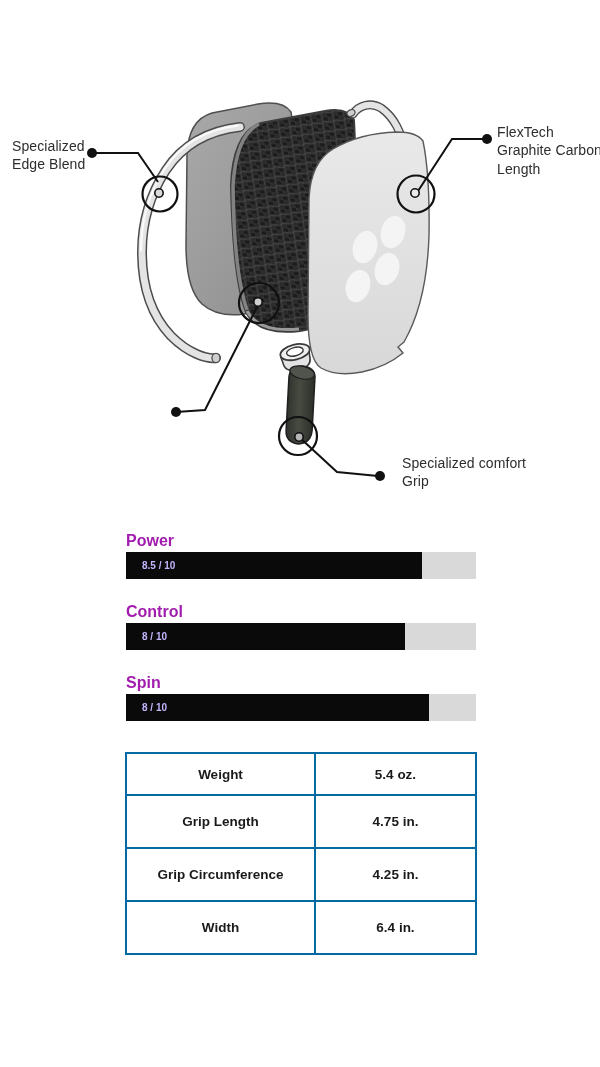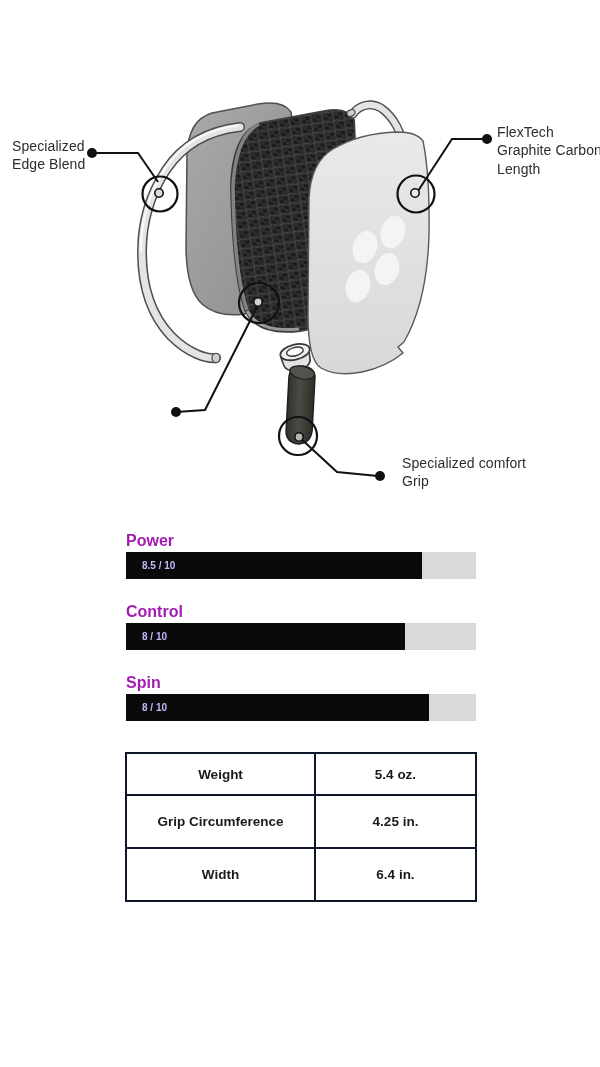--- a/index.html
+++ b/index.html
@@ -28,21 +28,21 @@
   .rating-value{
     color:#c4b5fd;font-size:10px;font-weight:700;line-height:27px;
     padding-left:16px;white-space:nowrap;
   }
   
   .specs{
     position:absolute;left:125px;top:752px;width:350px;
     border-collapse:collapse;table-layout:fixed;
   }
   .specs td{
-    border:2px solid #0f172a;text-align:center;vertical-align:middle;
+    border:2px solid #0369a1;text-align:center;vertical-align:middle;
     font-size:13.5px;font-weight:700;color:#1a1a1a;padding:0;
   }
   .specs col.c1{width:189px;}
   .specs col.c2{width:161px;}
   .specs tr:nth-child(1) td{height:40px;}
   .specs tr td{height:51px;}
 </style>
 </head>
 <body>
 
@@ -190,20 +190,24 @@
     <colgroup>
         <col class="c1">
         <col class="c2">
       </colgroup>
     <tbody>
       <tr>
         <td>Weight</td>
         <td>5.4 oz.</td>
       </tr>
       <tr>
+        <td>Grip Length</td>
+        <td>4.75 in.</td>
+      </tr>
+      <tr>
         <td>Grip Circumference</td>
         <td>4.25 in.</td>
       </tr>
       <tr>
         <td>Width</td>
         <td>6.4 in.</td>
       </tr>
     </tbody>
   </table>
 

